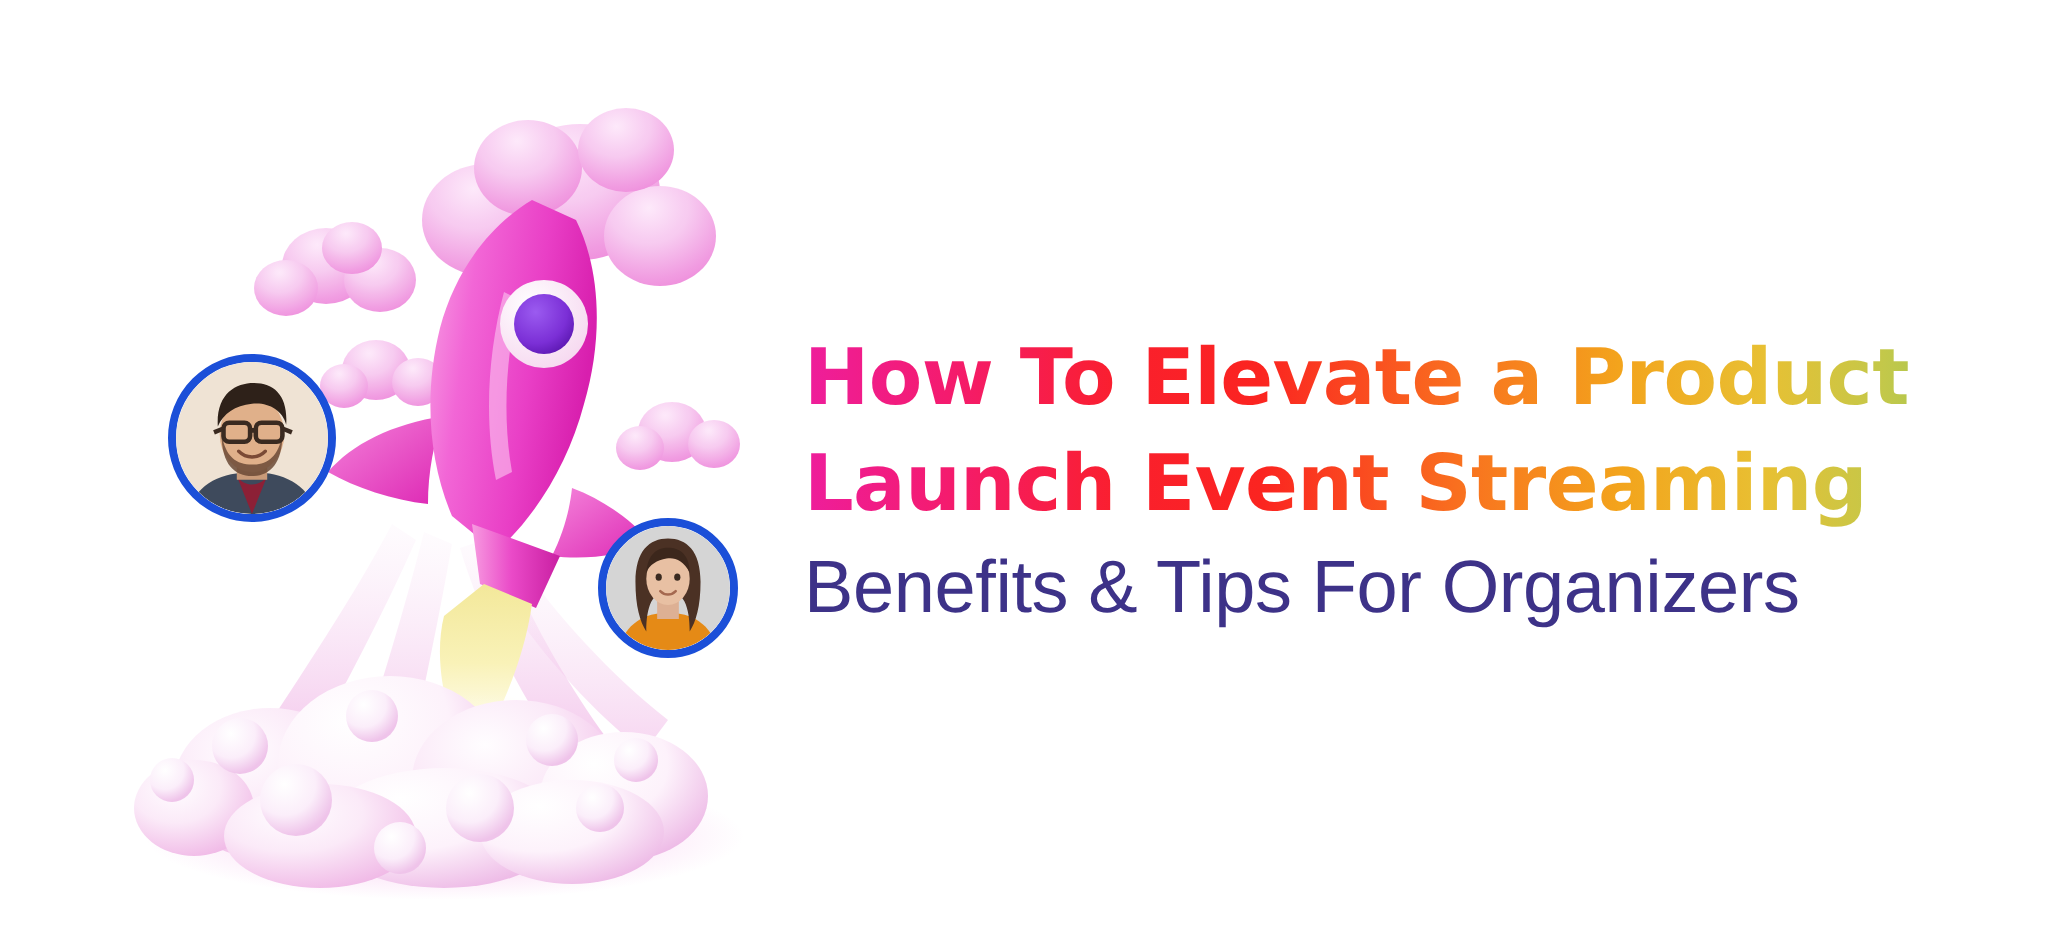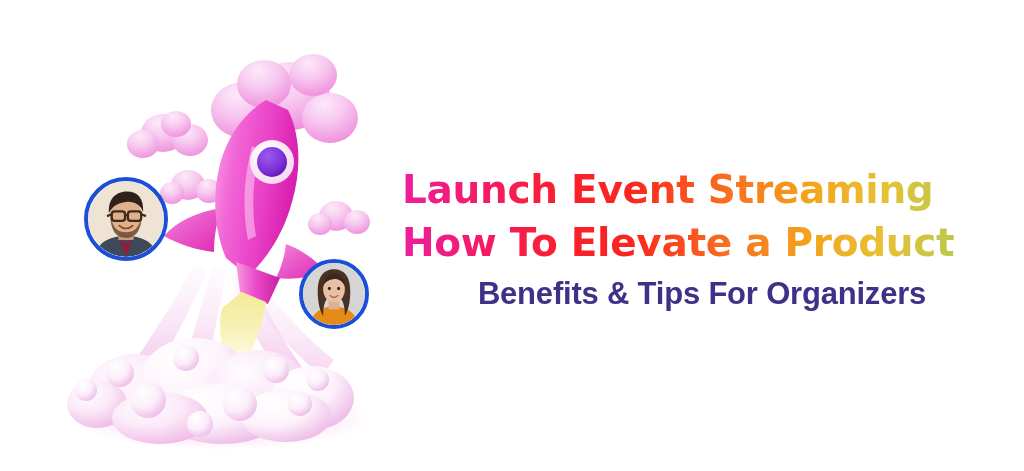--- a/index.html
+++ b/index.html
@@ -95,27 +95,26 @@
         #8fc455 100%);
     -webkit-background-clip: text;
     background-clip: text;
     color: transparent;
     -webkit-text-fill-color: transparent;
   }
 
   .subtitle {
     margin: 6px 0 0 0;
     font-family: "Liberation Sans", sans-serif;
-    font-size: 31px;
-    font-weight: 700;
+    font-size: 37px;
+    font-weight: 400;
     line-height: 38px;
     color: #3d3288;
     letter-spacing: -0.2px;
     white-space: nowrap;
-    text-align: center;
   }
 </style>
 </head>
 <body>
 
 <div class="banner">
 
   <div class="illustration">
     <svg viewBox="0 0 400 471" xmlns="http://www.w3.org/2000/svg" aria-hidden="true">
       <defs>
@@ -323,19 +322,19 @@
         <ellipse cx="34" cy="33" rx="2" ry="2.3" fill="#3a2a20"></ellipse>
         <ellipse cx="46" cy="33" rx="2" ry="2.3" fill="#3a2a20"></ellipse>
 
         <path d="M35 42 C 38 45 42 45 45 42" stroke="#a4684f" stroke-width="1.6" fill="none" stroke-linecap="round"></path>
       </g>
     </svg>
   </div>
 
   <div class="text-block">
     <h1 class="headline">
+      <span class="headline-line">How To Elevate a Product</span>
       <span class="headline-line">Launch Event Streaming</span>
-      <span class="headline-line">How To Elevate a Product</span>
     </h1>
     <p class="subtitle">Benefits &amp; Tips For Organizers</p>
   </div>
 
 </div>
 
 </body></html>

